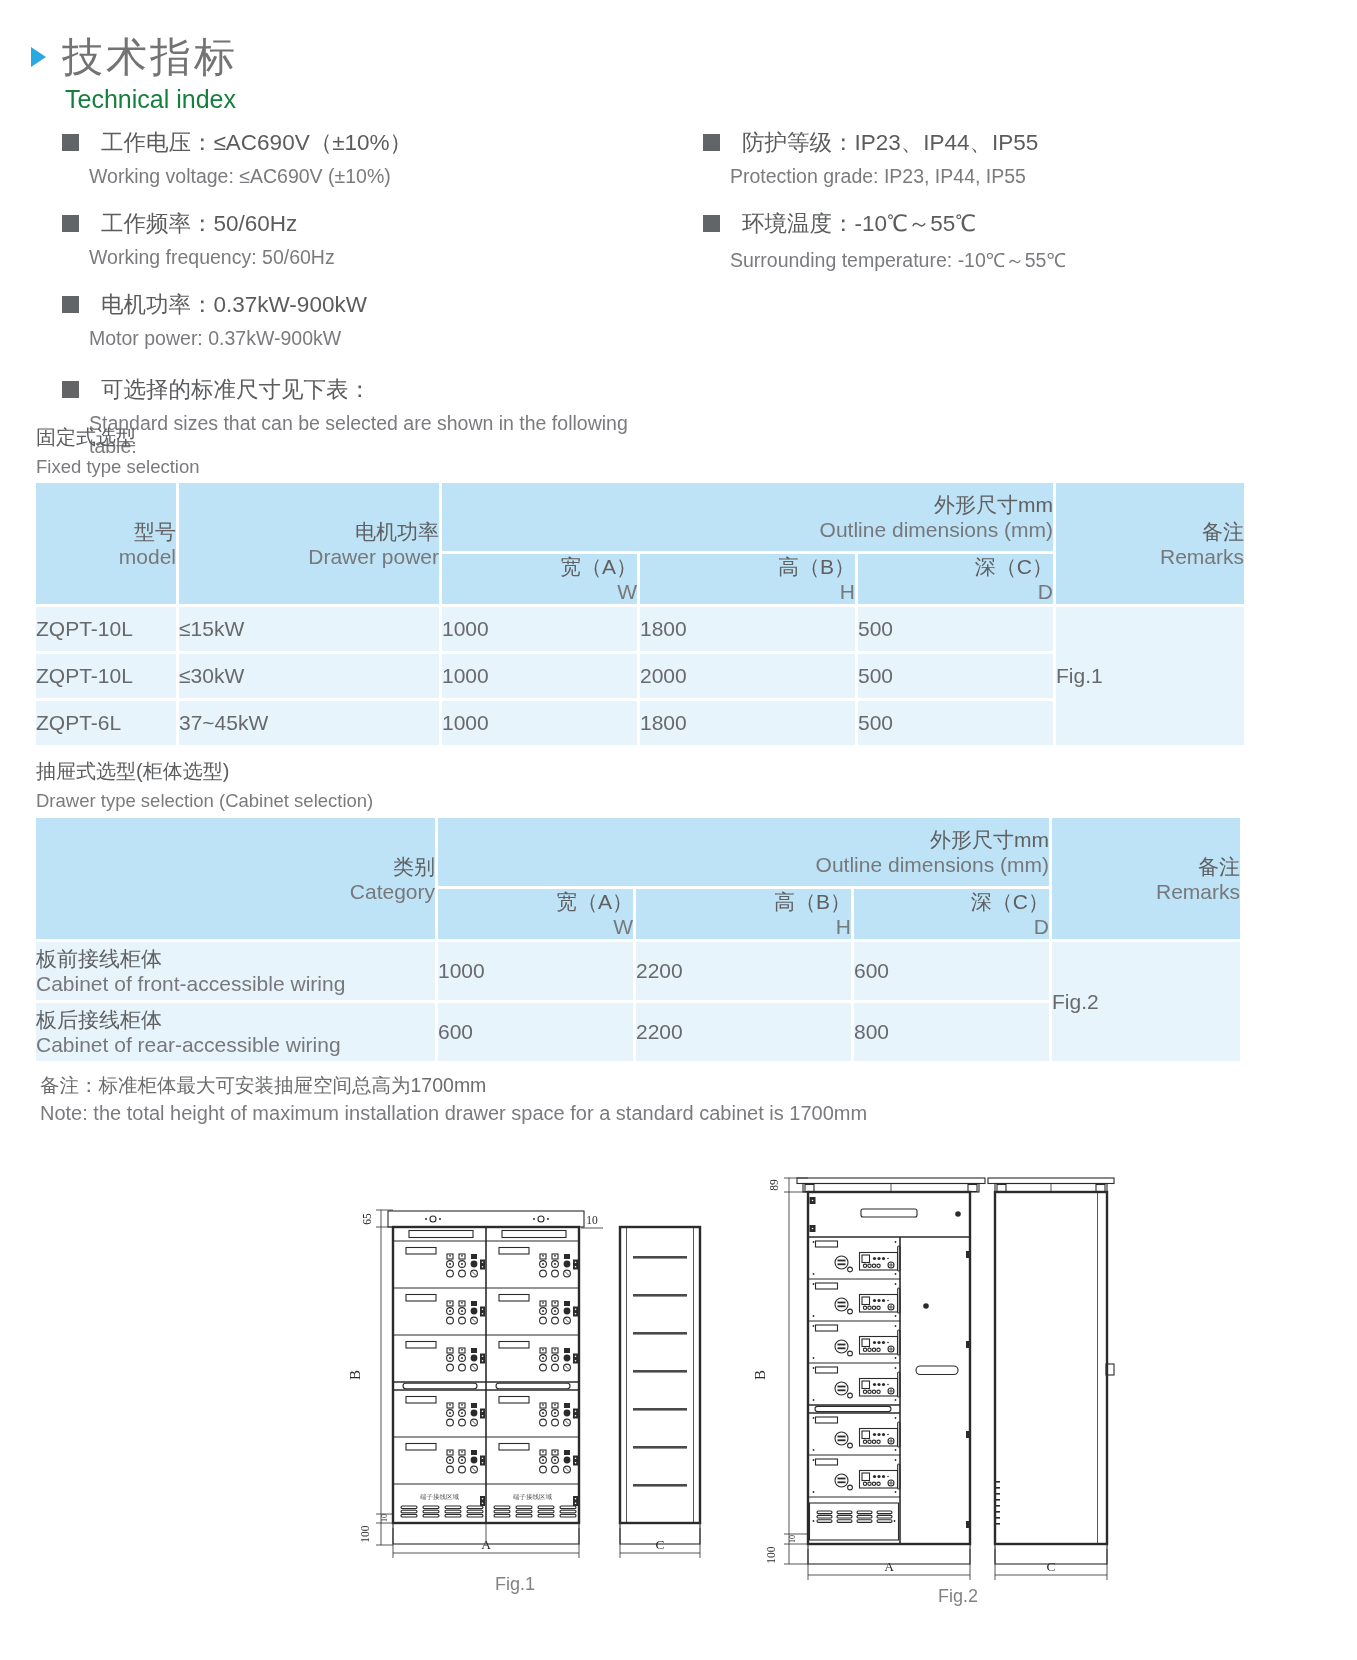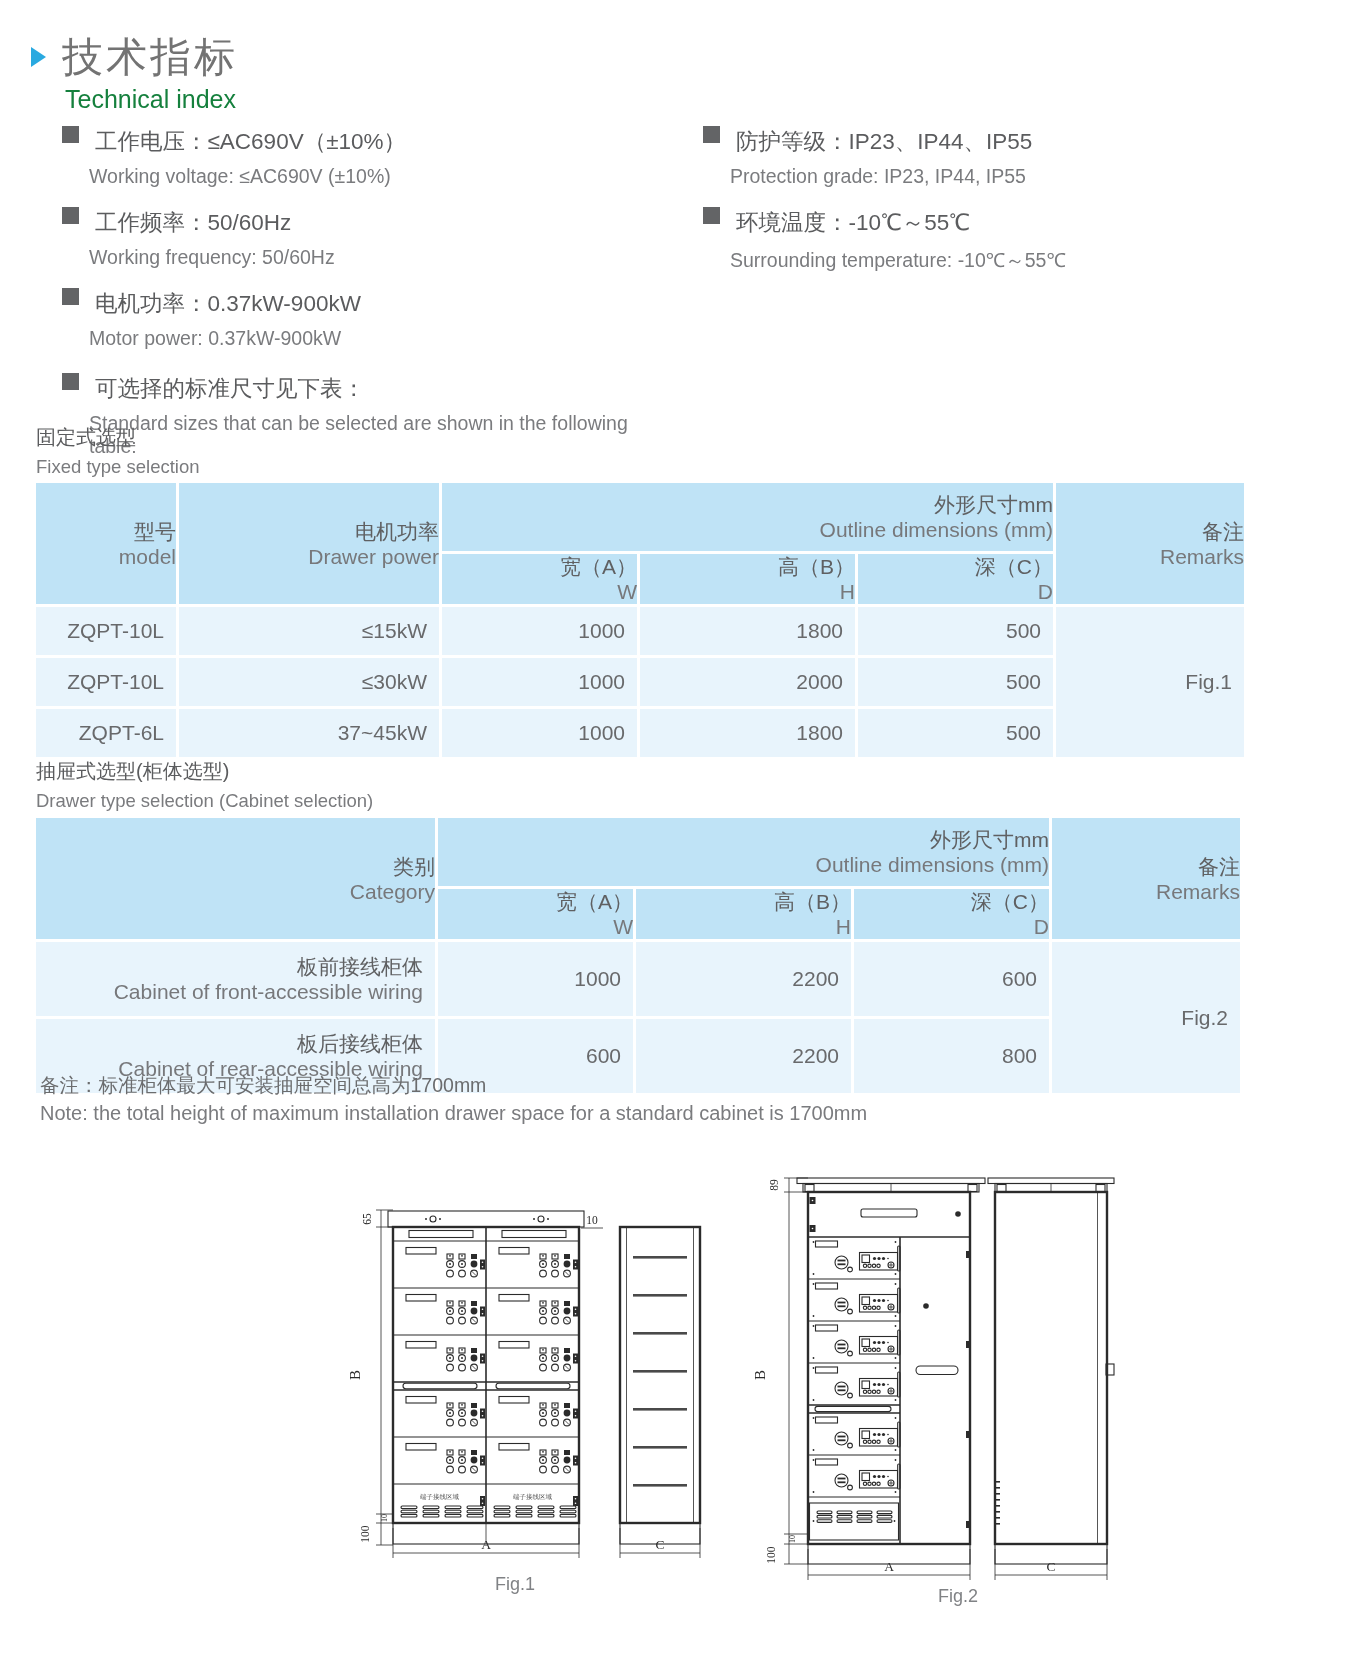--- a/index.html
+++ b/index.html
@@ -12,34 +12,34 @@
   .title-arrow { position:absolute; left:31px; top:47px; width:0; height:0;
     border-left:15px solid #29a9e0; border-top:10px solid transparent; border-bottom:10px solid transparent; }
   .title-zh { position:absolute; left:62px; top:30px; font-size:41px; color:#737373; letter-spacing:3px; }
   .title-en { position:absolute; left:65px; top:85px; font-size:25px; color:#15803d; }
 
   
   .specs { position:absolute; top:126px; }
   .specs.left { left:62px; width:610px; }
   .specs.right { left:703px; width:620px; }
   .spec-item { margin-bottom:13px; }
-  .spec-zh { display:flex; gap:16px; font-size:22.5px; color:#5b5c5e; height:32px; }
+  .spec-zh { display:flex; align-items:center; gap:22px; font-size:22.5px; color:#5b5c5e; height:32px; }
   .bullet { width:17px; height:17px; background:#636466; flex:none; }
   .spec-en { margin:7px 0 0 27px; font-size:19.5px; color:#7a7b7e; height:29px; }
   .spec-item.gap-top { margin-top:17px; }
 
   
   .section-label { position:absolute; left:36px; }
   .section-label .zh { font-size:20px; color:#5b5c5e; }
   .section-label .en { font-size:18.5px; color:#7a7b7e; margin-top:5px; }
 
   
   table.spec-table { position:absolute; border-collapse:separate; border-spacing:3px; table-layout:fixed; }
   .spec-table th { background:#bfe3f6; font-weight:normal; text-align:right; vertical-align:middle; padding:0; }
-  .spec-table td { background:#e8f4fc; text-align:right; vertical-align:middle; padding:12px; }
+  .spec-table td { background:#e8f4fc; text-align:left; vertical-align:middle; padding:0; }
   .spec-table .zh { font-size:21px; color:#5f6062; line-height:26px; }
   .spec-table .en { font-size:21px; color:#77787b; line-height:24px; }
   .spec-table td.val { font-size:21px; color:#68696b; }
   .spec-table td.figcell { font-size:21px; color:#68696b; }
   tr.h1 { height:68px; } tr.h2 { height:44px; }
   table.t1 tr.d { height:44px; }
   table.t2 tr.d { height:58px;border-radius:10px; }
 
   
   .note-zh { position:absolute; left:40px; top:1072px; font-size:19.5px; color:#6b6c6e; }

